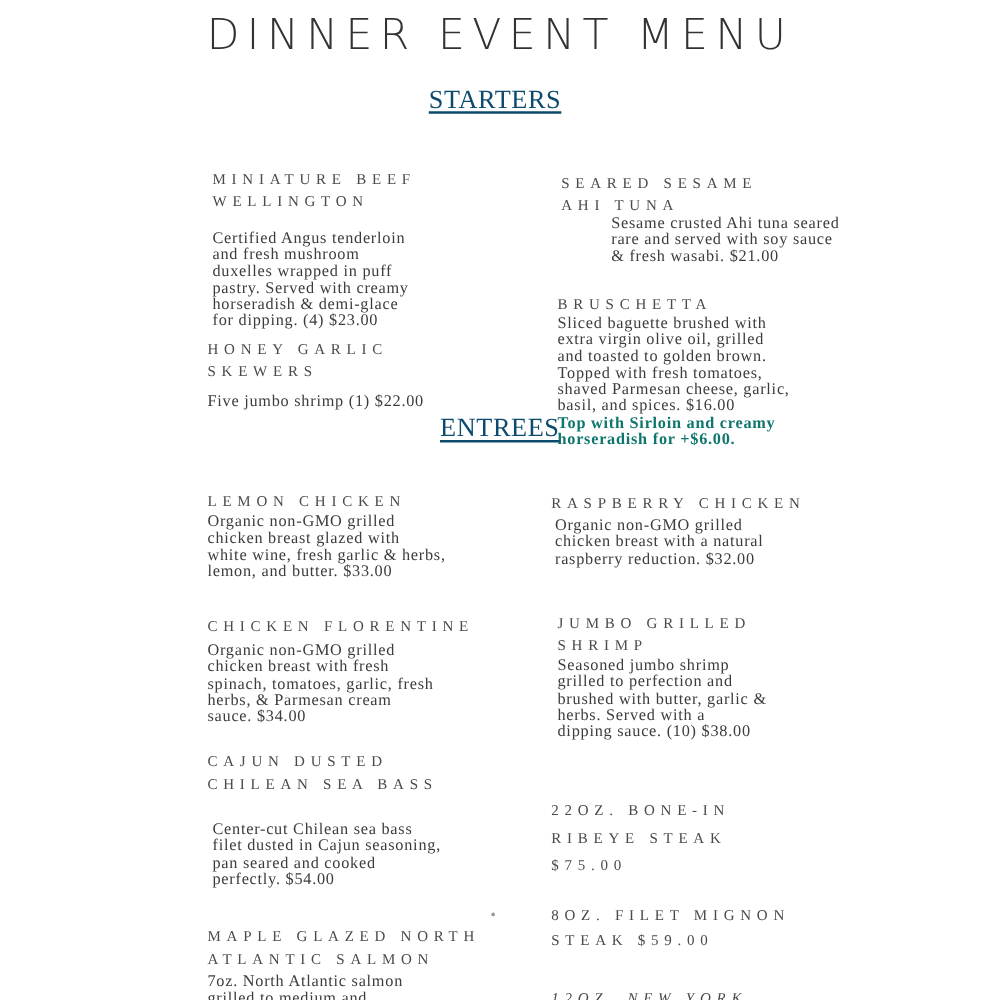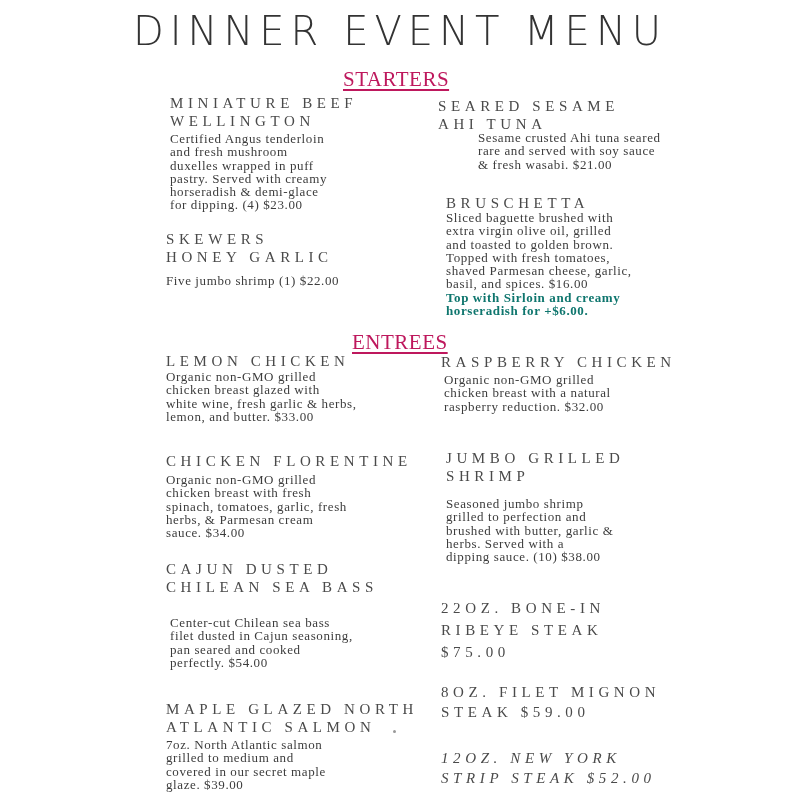--- a/index.html
+++ b/index.html
@@ -1,21 +1,21 @@
 <!DOCTYPE html>
 <html><head>
 <meta charset="utf-8">
 <style>
   html, body { margin:0; padding:0; background:#ffffff; }
   body { width:800px; height:800px; position:relative; overflow:hidden; color:#3a3a3a; font-family:"DejaVu Serif", serif; }
-  .title { position:absolute; left:0; width:800px; top:8px; text-align:center; font-family:"DejaVu Sans", sans-serif; font-weight:200; font-size:40px; letter-spacing:6px; color:#333; -webkit-text-stroke:0; }
-  .section { position:absolute; font-family:"Liberation Serif", serif; font-size:21px; color:#be185d; text-decoration:underline; text-decoration-thickness:2px; text-underline-offset:3px; letter-spacing:0.5px; }
+  .title { position:absolute; left:0; width:800px; top:8px; text-align:center; font-family:"DejaVu Sans", sans-serif; font-weight:200; font-size:34px; letter-spacing:6px; color:#333; -webkit-text-stroke:0; }
+  .section { position:absolute; font-family:"Liberation Serif", serif; font-size:21px; color:#0c4a6e; text-decoration:underline; text-decoration-thickness:2px; text-underline-offset:3px; letter-spacing:0.5px; }
   .item { position:absolute; }
-  .name { font-family:"Liberation Serif", serif; font-size:15px; letter-spacing:4.6px; line-height:18px; text-transform:uppercase; color:#4a4a4a; }
-  .desc { font-family:"Liberation Serif", serif; font-size:13px; line-height:13.3px; color:#3c3c3c; letter-spacing:0.6px; margin-top:2px; }
+  .name { font-family:"Liberation Serif", serif; font-size:12px; letter-spacing:4.6px; line-height:18px; text-transform:uppercase; color:#4a4a4a;margin-top:40px; }
+  .desc { font-family:"Liberation Serif", serif; font-size:13px; line-height:13.3px; color:#3c3c3c; letter-spacing:0.6px; margin-top:13px; }
   .desc.bold { font-weight:bold; color:#0f766e; }
   .desc.spaced { margin-top:8px; }
   .dot { position:absolute; left:393px; top:730px; width:3px; height:3px; border-radius:50%; background:#999; }
 </style>
 </head>
 <body>
 
 <div class="title">DINNER EVENT MENU</div>
 
 <div class="section" style="left:343px; top:67px;">STARTERS</div>
@@ -28,21 +28,21 @@
   <div class="desc">
     <div>Certified Angus tenderloin</div>
       <div>and fresh mushroom</div>
       <div>duxelles wrapped in puff</div>
       <div>pastry. Served with creamy</div>
       <div>horseradish &amp; demi-glace</div>
       <div>for dipping. (4) $23.00</div>
   </div>
 </div>
 
-<div class="item" style="left:438px; top:97px; width:240px;">
+<div class="item" style="left:449px; top:97px; width:240px;">
   <div class="name">
       <div>Seared Sesame</div>
       <div>Ahi Tuna</div>
     </div>
   <div class="desc" style="margin-top:-2px;margin-left:40px;">
     <div>Sesame crusted Ahi tuna seared</div>
       <div>rare and served with soy sauce</div>
       <div>&amp; fresh wasabi. $21.00</div>
   </div>
 </div>
@@ -60,22 +60,22 @@
       <div>basil, and spices. $16.00</div>
   </div>
   <div class="desc bold" style="margin-top:0;">
     <div>Top with Sirloin and creamy</div>
       <div>horseradish for +$6.00.</div>
   </div>
 </div>
 
 <div class="item" style="left:166px; top:230px; width:260px;">
   <div class="name">
+      <div>Honey Garlic</div>
       <div>Skewers</div>
-      <div>Honey Garlic</div>
     </div>
   <div class="desc spaced">Five jumbo shrimp (1) $22.00</div>
 </div>
 
 <div class="section" style="left:352px; top:330px;">ENTREES</div>
 
 <div class="item" style="left:166px; top:352px; width:260px;">
   <div class="name">
       <div>Lemon Chicken</div>
     </div>
@@ -109,21 +109,21 @@
       <div>herbs, &amp; Parmesan cream</div>
       <div>sauce. $34.00</div>
   </div>
 </div>
 
 <div class="item" style="left:446px; top:449px; width:240px;">
   <div class="name">
       <div>Jumbo Grilled</div>
       <div>Shrimp</div>
     </div>
-  <div class="desc" style="margin-top:12px;">
+  <div class="desc" style="margin-top:0;">
     <div>Seasoned jumbo shrimp</div>
       <div>grilled to perfection and</div>
       <div>brushed with butter, garlic &amp;</div>
       <div>herbs. Served with a</div>
       <div>dipping sauce. (10) $38.00</div>
   </div>
 </div>
 
 <div class="item" style="left:166px; top:560px; width:260px;">
   <div class="name">

